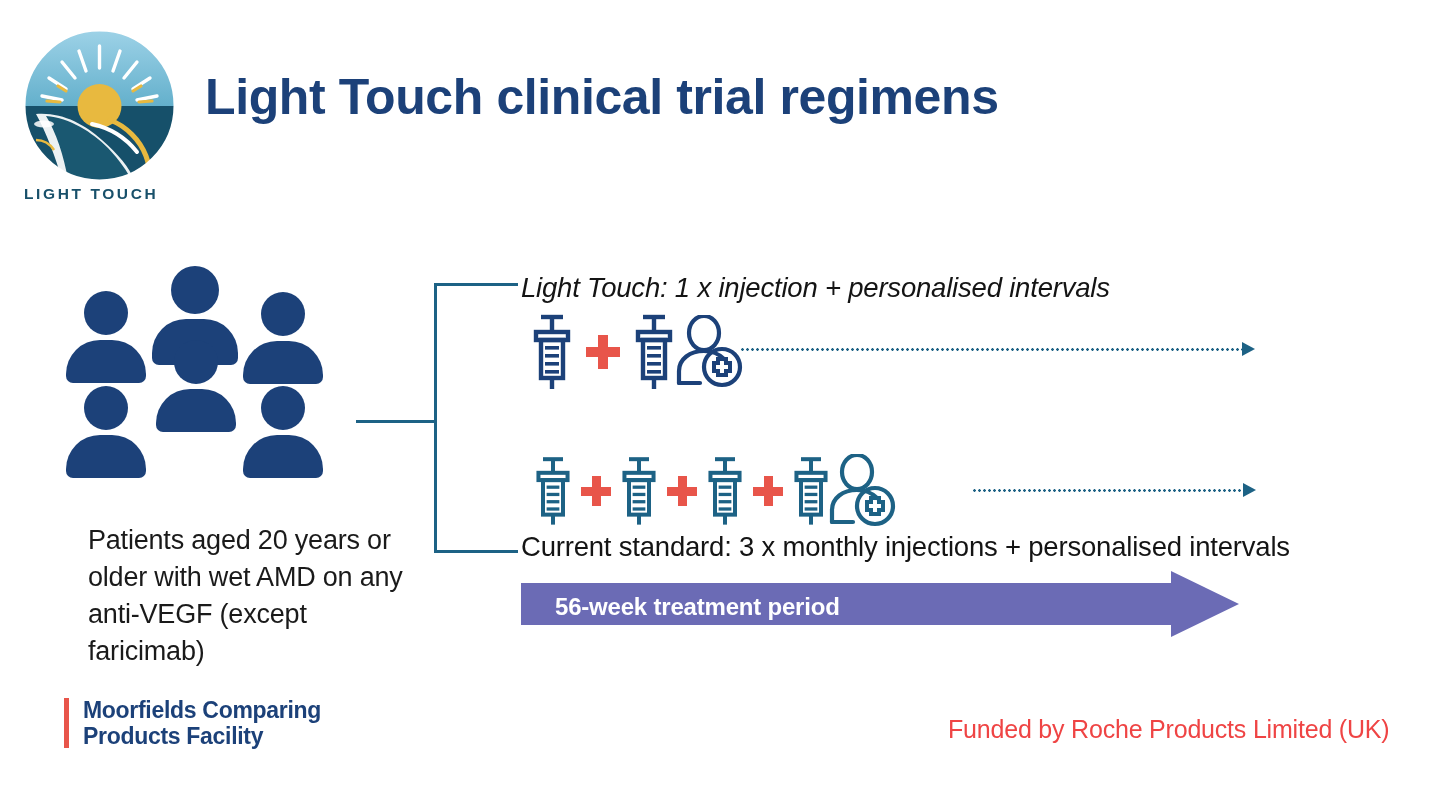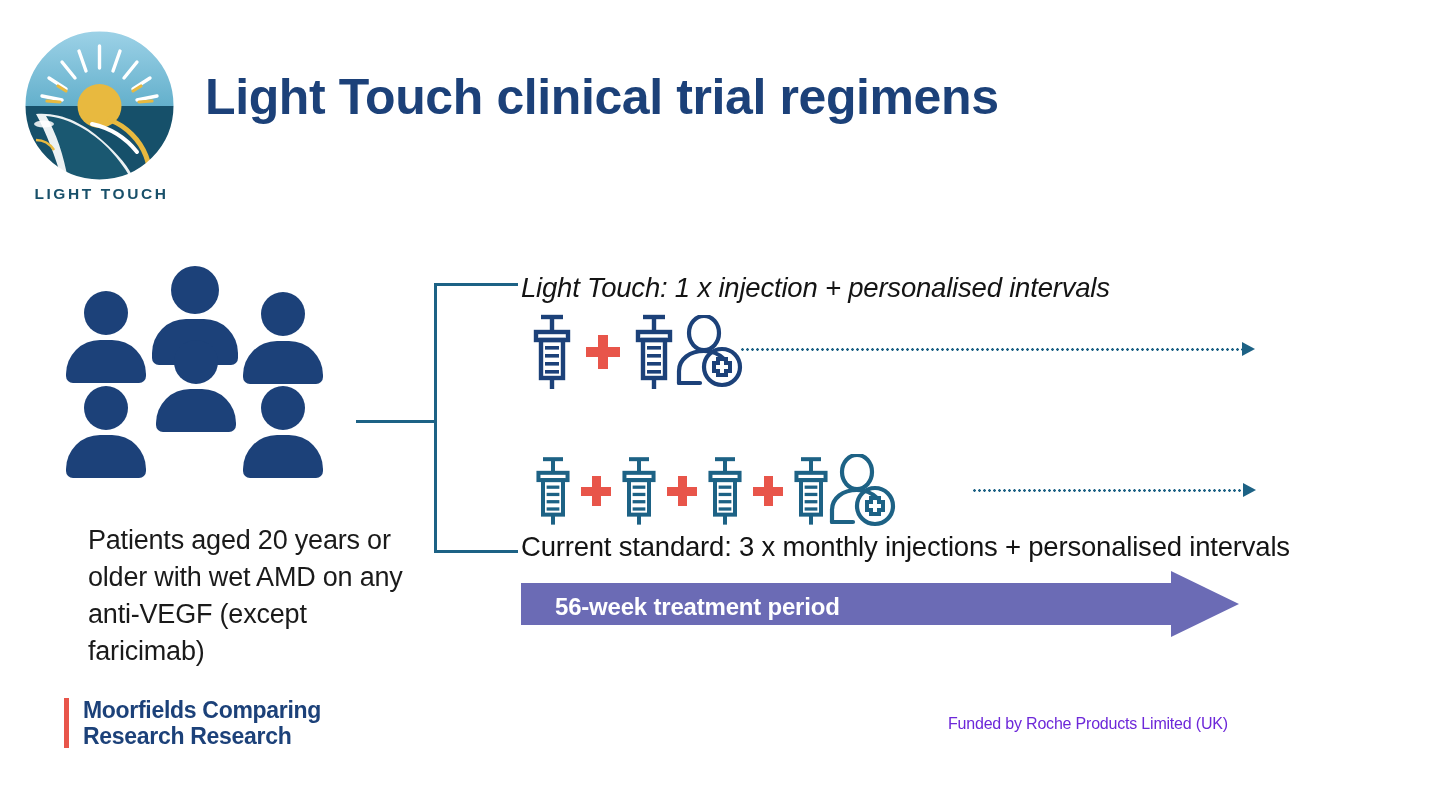--- a/index.html
+++ b/index.html
@@ -9,21 +9,20 @@
     font-family: "Liberation Sans", sans-serif;
     overflow: hidden;
   }
   .canvas { position: relative; width: 1440px; height: 810px; background:#fff; }
 
   
   .logo-wrap { position: absolute; left: 22px; top: 28px; width: 168px; height: 185px; }
   .logo-mark { width: 155px; height: 155px; position: relative; }
   .lt-logo-text {
     position: absolute; top: 157px; left: 2px; width: 155px;
-    text-align: center;
     font-size: 15.5px; font-weight: 700; letter-spacing: 2.6px;
     color: #18506a; font-family: "Liberation Sans", sans-serif;
   }
 
   .title {
     position: absolute; left: 205px; top: 68px;
     font-size: 50px; font-weight: 700; letter-spacing: -0.4px;
     color: #1c4179;
     font-family: "Liberation Sans", sans-serif;
   }
@@ -123,21 +122,21 @@
   .nihr-word {
     font-size: 53px; font-weight: 700; color: #1c4179; letter-spacing: -1.5px;
     line-height: 1; font-family: "Liberation Sans", sans-serif;
   }
   .nihr-rule { width: 5px; height: 50px; background: #e8554a; margin: 0 14px 0 16px; }
   .nihr-sub {
     font-size: 23px; font-weight: 700; color: #1c4179; line-height: 26px; letter-spacing: -0.3px;
   }
   .funder {
     position: absolute; left: 948px; top: 715px;
-    font-size: 16px; color: #6d28d9; letter-spacing: -0.2px;
+    font-size: 25px; color: #ef4444; letter-spacing: -0.2px;
   }
   :root {
     --navy: #1c4179;
     --teal-dark: #1d6285;
     --red: #e8554a;
     --purple: #6b6bb5;
   }
 </style>
 </head>
 <body>
@@ -377,19 +376,19 @@
   <div class="timeline">
     <div class="tl-bar"></div>
     <div class="tl-head"></div>
     <div class="tl-text">56-week treatment period</div>
   </div>
 
   <div class="nihr">
     <div class="nihr-rule"></div>
     <div>
       <div class="nihr-sub">Moorfields Comparing</div>
-      <div class="nihr-sub">Research Research</div>
+      <div class="nihr-sub">Products Facility</div>
     </div>
   </div>
 
   <div class="funder">Funded by Roche Products Limited (UK)</div>
 
 </div>
 
 </body></html>

